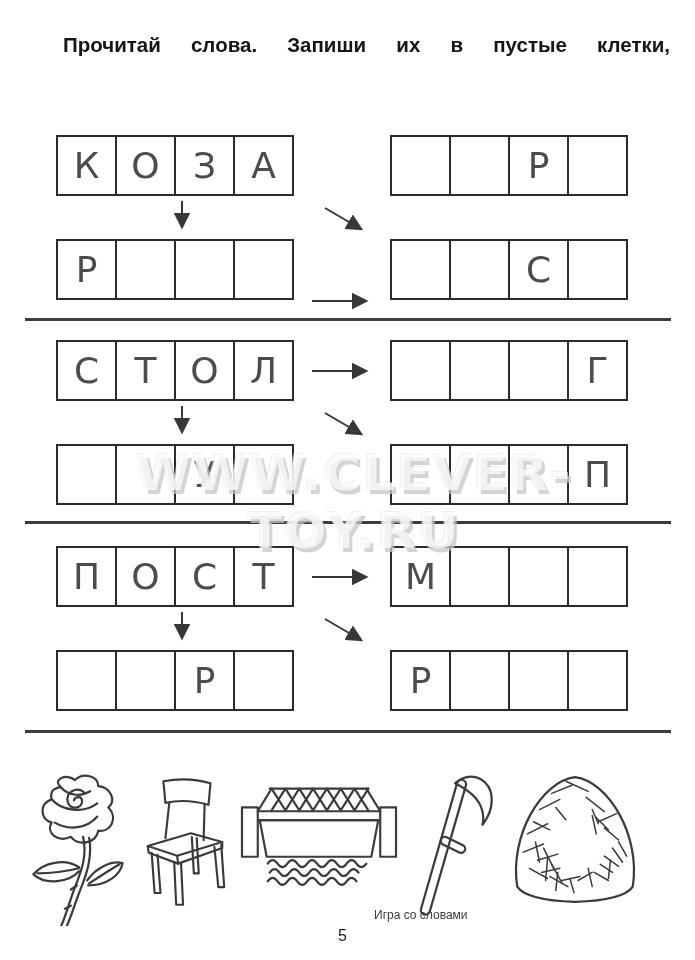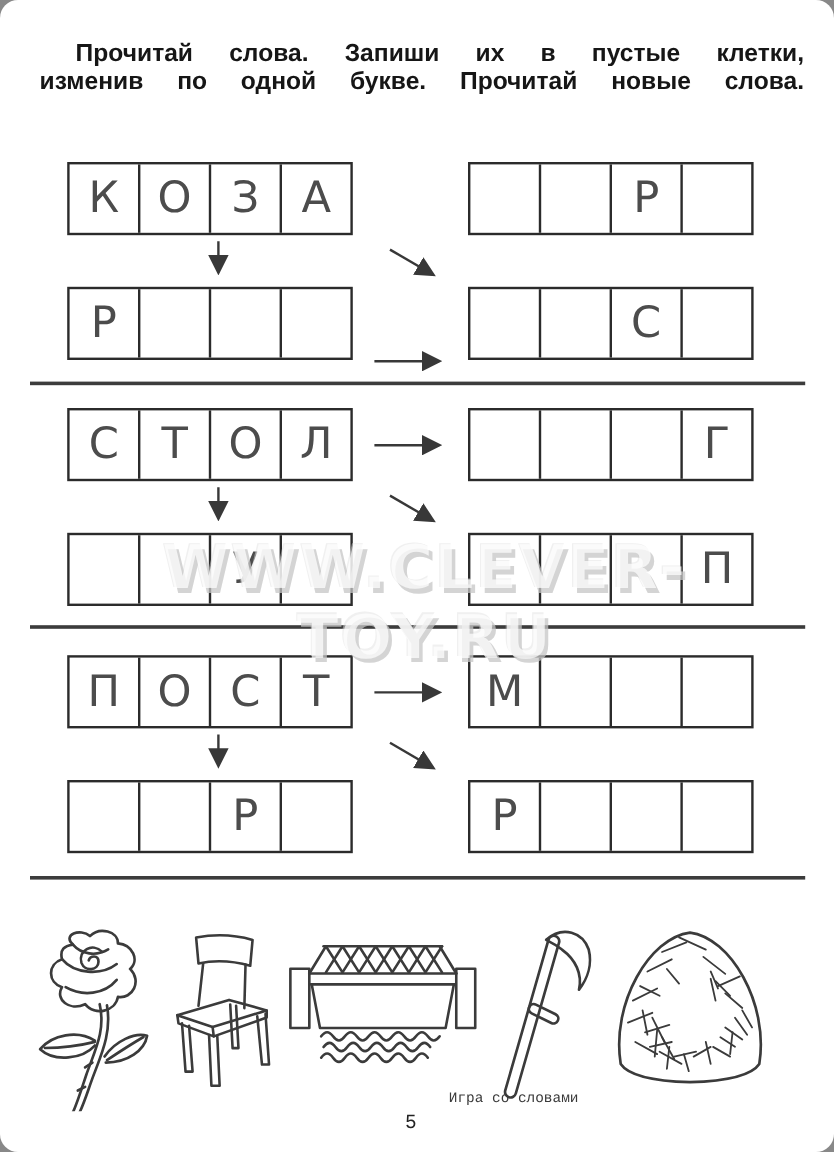--- a/index.html
+++ b/index.html
@@ -1,18 +1,18 @@
 <!DOCTYPE html>
 <html><head>
 <meta charset="utf-8">
 <style>
   html,body{margin:0;padding:0;background:#888;}
   #page{
     position:relative;width:695px;height:960px;background:#ffffff;
-    font-family:"Liberation Sans",sans-serif;overflow:hidden;margin:0 auto;border-radius:15px;
+    font-family:"Liberation Sans",sans-serif;overflow:hidden;margin:0 auto;
   }
   
   #instructions{
     position:absolute;left:33px;top:33px;width:637px;
     font-size:20.5px;font-weight:700;color:#161616;line-height:23px;
   }
   .iline{white-space:normal;}
   .jl{text-align:justify;text-align-last:justify;}
   .indent{text-indent:30px;}
   
@@ -46,39 +46,38 @@
   
   .pic{position:absolute;}
   .pic path,.pic line,.pic rect,.pic polyline,.pic ellipse{
     fill:none;stroke:#3b3b3b;stroke-width:2.2;stroke-linecap:round;stroke-linejoin:round;
   }
   .hay{stroke-width:1.5 !important;}
   
   #page-number{position:absolute;left:338px;top:927px;font-size:16px;color:#222;}
   #footer-label{
     position:absolute;left:374px;top:908px;font-size:12px;color:#3a3a3a;
-    font-family:Liberation Mono, monospace;
+    font-family:Liberation Sans, sans-serif;
   }
 </style>
 </head>
 <body>
 
 <div id="page">
 
   <svg width="0" height="0" style="position:absolute">
     <defs>
       <marker id="ah" viewBox="0 0 10 10" refX="8.5" refY="5" markerWidth="8.5" markerHeight="8.5" orient="auto-start-reverse">
         <path d="M0,0 L10,5 L0,10 Z" fill="#383838"></path>
       </marker>
     </defs>
   </svg>
 
   <div id="instructions">
     <div class="iline jl indent">Прочитай слова. Запиши их в пустые клетки,</div>
-    <div class="iline jl">изменив по одной букве. Прочитай новые слова.</div>
   </div>
 
   <div class="sect" style="top:135px">
     <div class="grid g-src">
       <div class="cell">К</div>
       <div class="cell">О</div>
       <div class="cell">З</div>
       <div class="cell">А</div>
     </div>
     <svg class="arr" style="left:308px;top:155px" width="74" height="22" viewBox="0 0 74 22" preserveAspectRatio="none" transform="translate(0,0)" y="0" overflow="visible" style2="">

